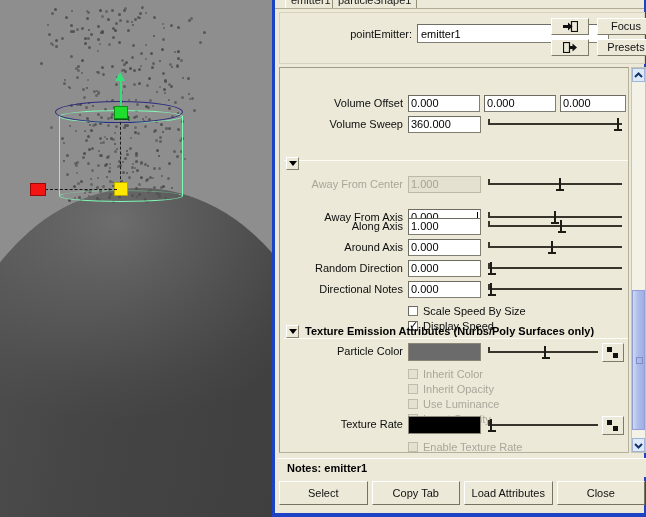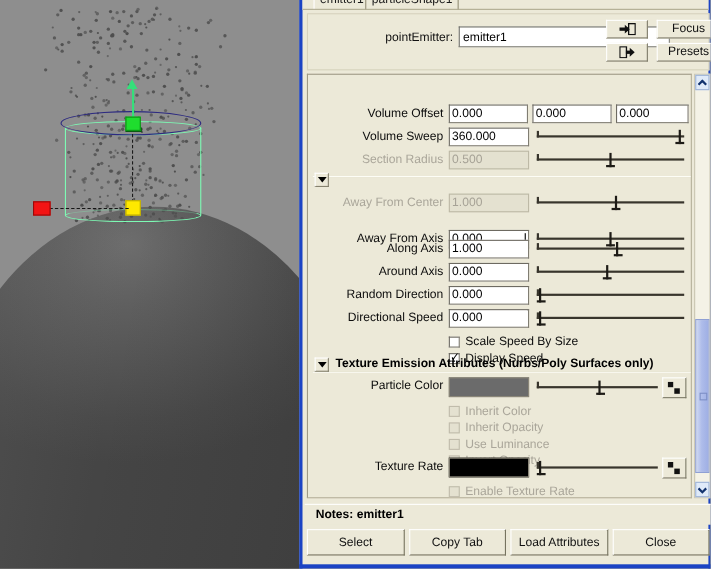--- a/index.html
+++ b/index.html
@@ -732,30 +732,20 @@
         <div class="lbl">Volume Sweep</div>
         <div class="fld">360.000</div>
         <div class="sld" style="left:208px;width:134px;">
           <div class="capL"></div>
             <div class="track"></div>
           <div class="thumb" style="left:96.5%;"></div>
             <div class="thumbfoot" style="left:94%;"></div>
         </div>
       </div>
 
-      <div class="row" style="top:69px;">
-        <div class="lbl dim">Section Radius</div>
-        <div class="fld dim">0.500</div>
-        <div class="sld" style="left:208px;width:134px;">
-          <div class="capL"></div>
-            <div class="track"></div>
-          <div class="thumb" style="left:49%;"></div>
-            <div class="thumbfoot" style="left:47%;"></div>
-        </div>
-      </div>
 
       <div class="sep" style="top:92px;"></div>
 
       <div class="grphdr" style="top:88px;">
         <span class="arrowbox"></span>
       </div>
 
       <div class="row" style="top:108px;">
         <div class="lbl dim">Away From Center</div>
         <div class="fld dim">1.000</div>
@@ -805,21 +795,21 @@
         <div class="fld">0.000</div>
         <div class="sld" style="left:208px;width:134px;">
           <div class="capL"></div>
             <div class="track"></div>
           <div class="thumb" style="left:1.5%;"></div>
             <div class="thumbfoot" style="left:0%;"></div>
         </div>
       </div>
 
       <div class="row" style="top:213px;">
-        <div class="lbl">Directional Speed</div>
+        <div class="lbl">Directional Notes</div>
         <div class="fld">0.000</div>
         <div class="sld" style="left:208px;width:134px;">
           <div class="capL"></div>
             <div class="track"></div>
           <div class="thumb" style="left:1.5%;"></div>
             <div class="thumbfoot" style="left:0%;"></div>
         </div>
       </div>
 
       <div class="cbrow" style="top:236px;left:128px;">

